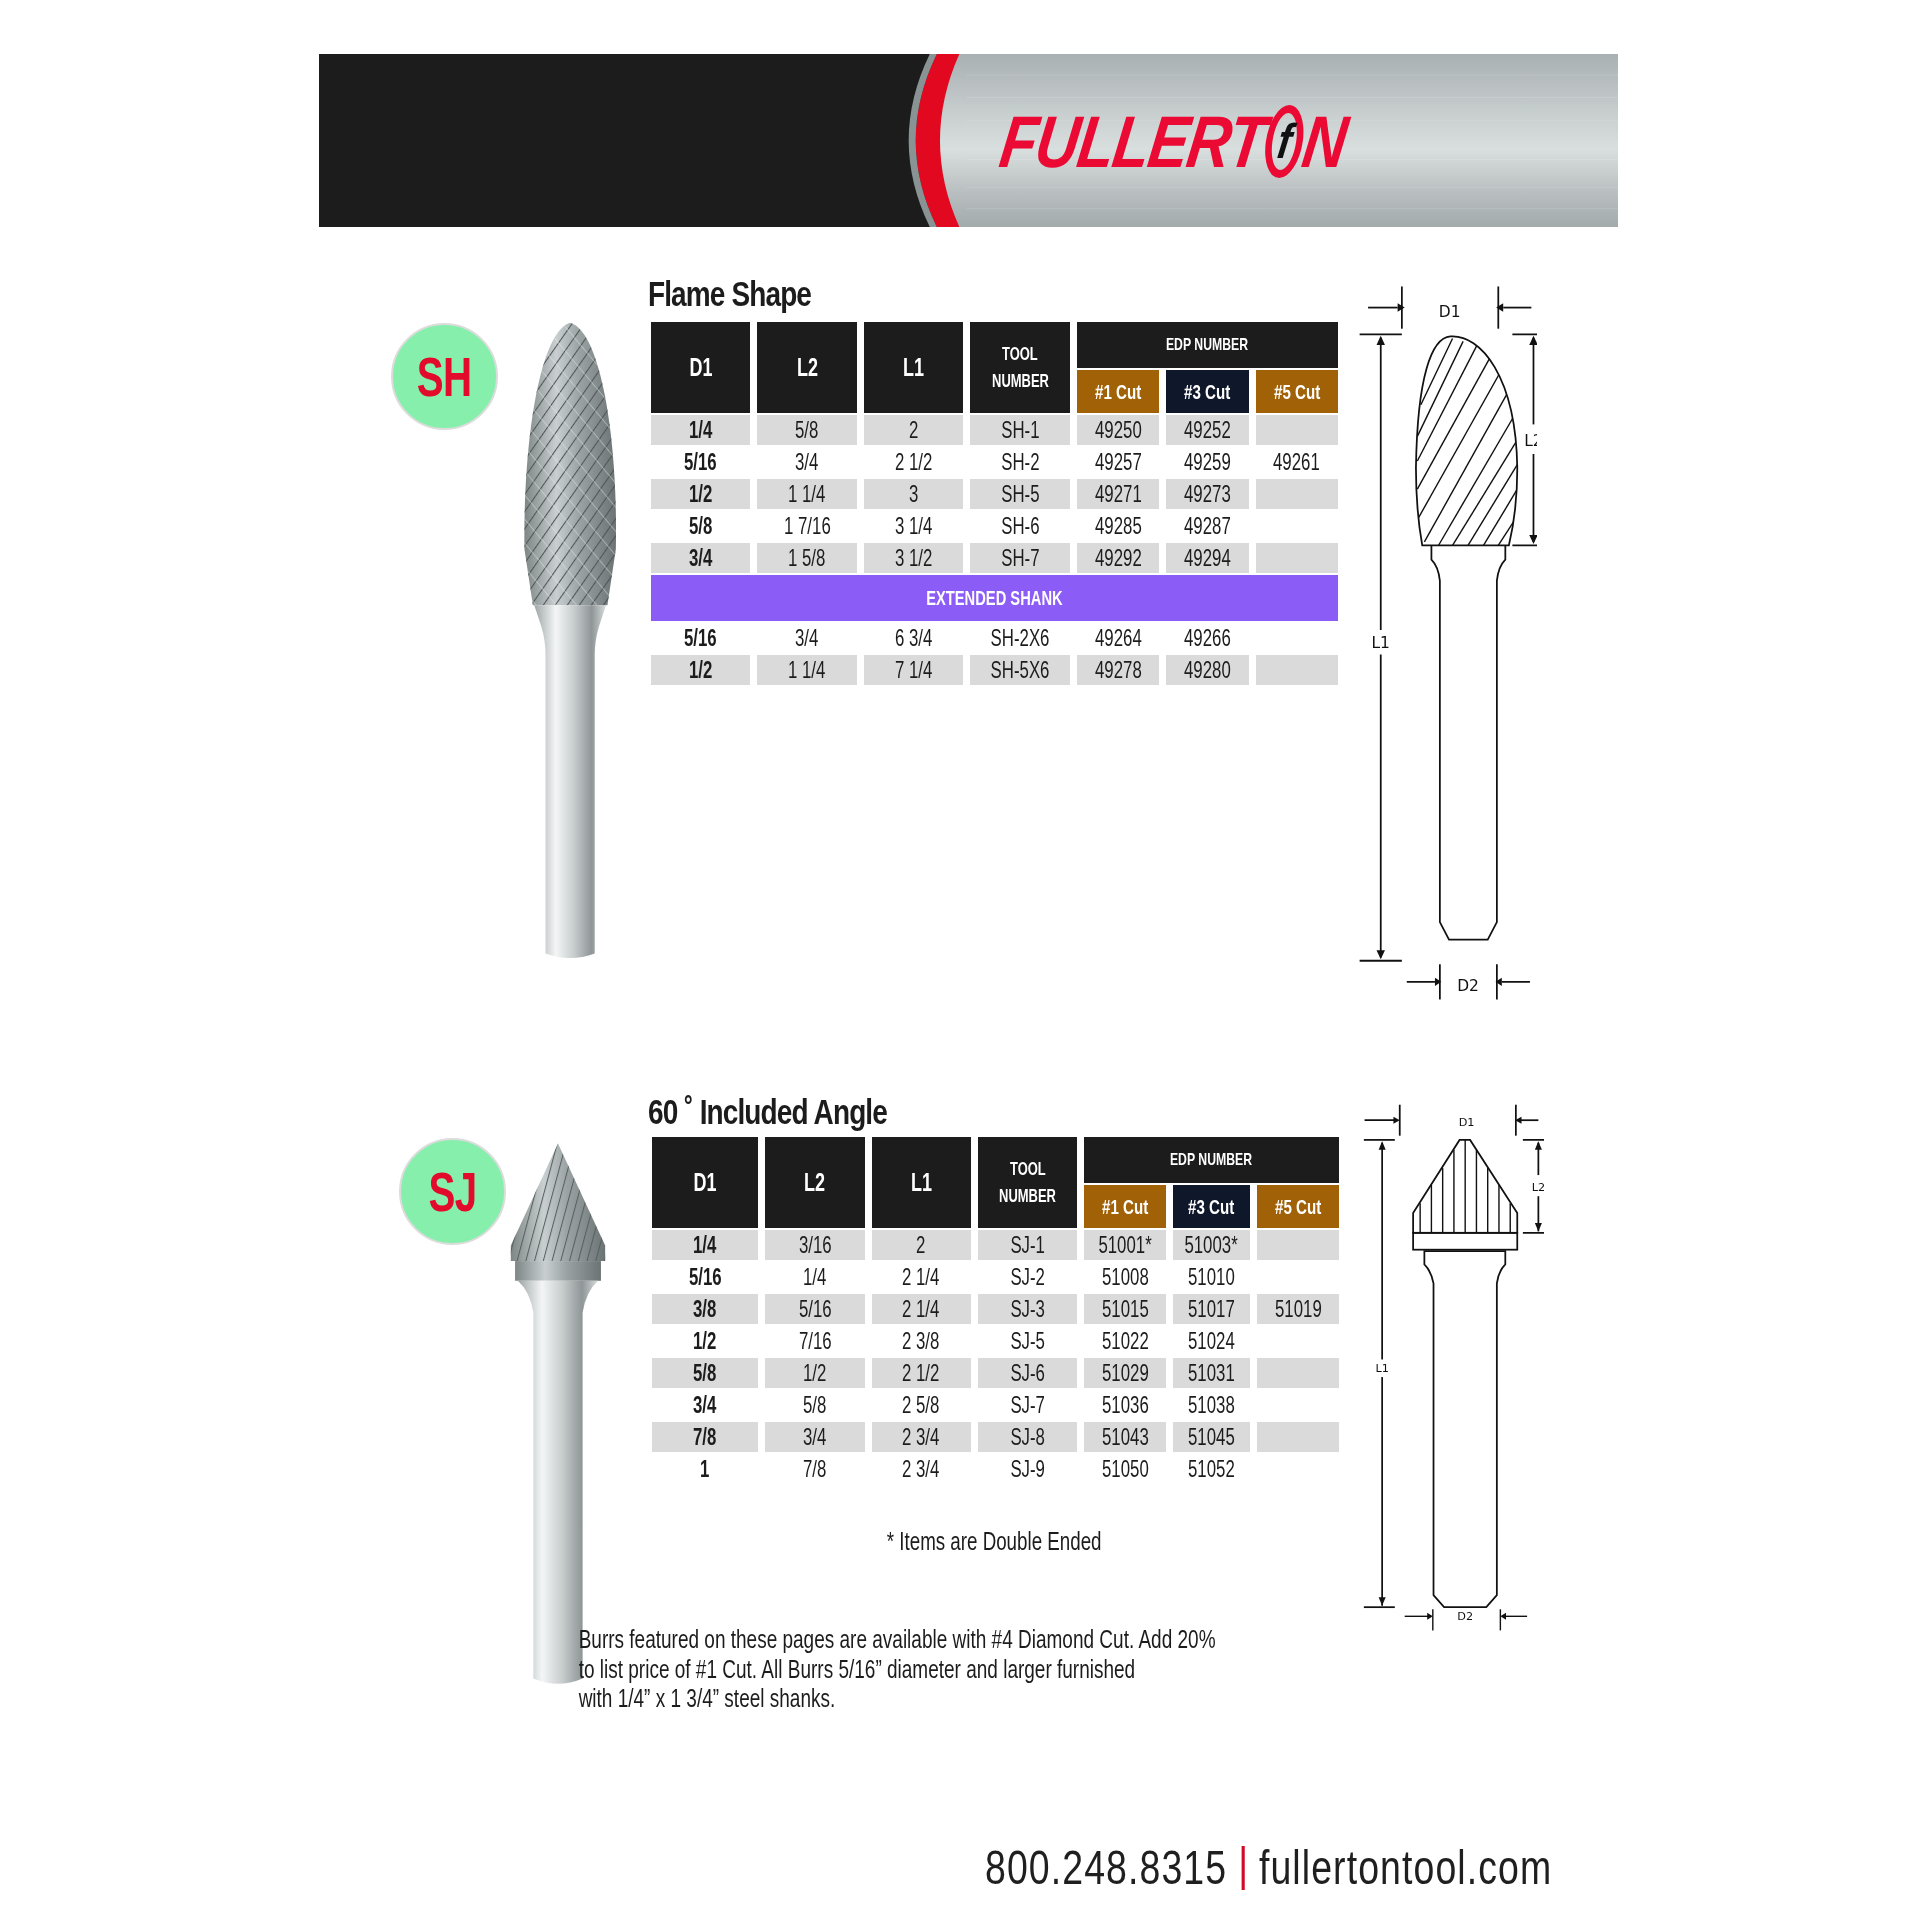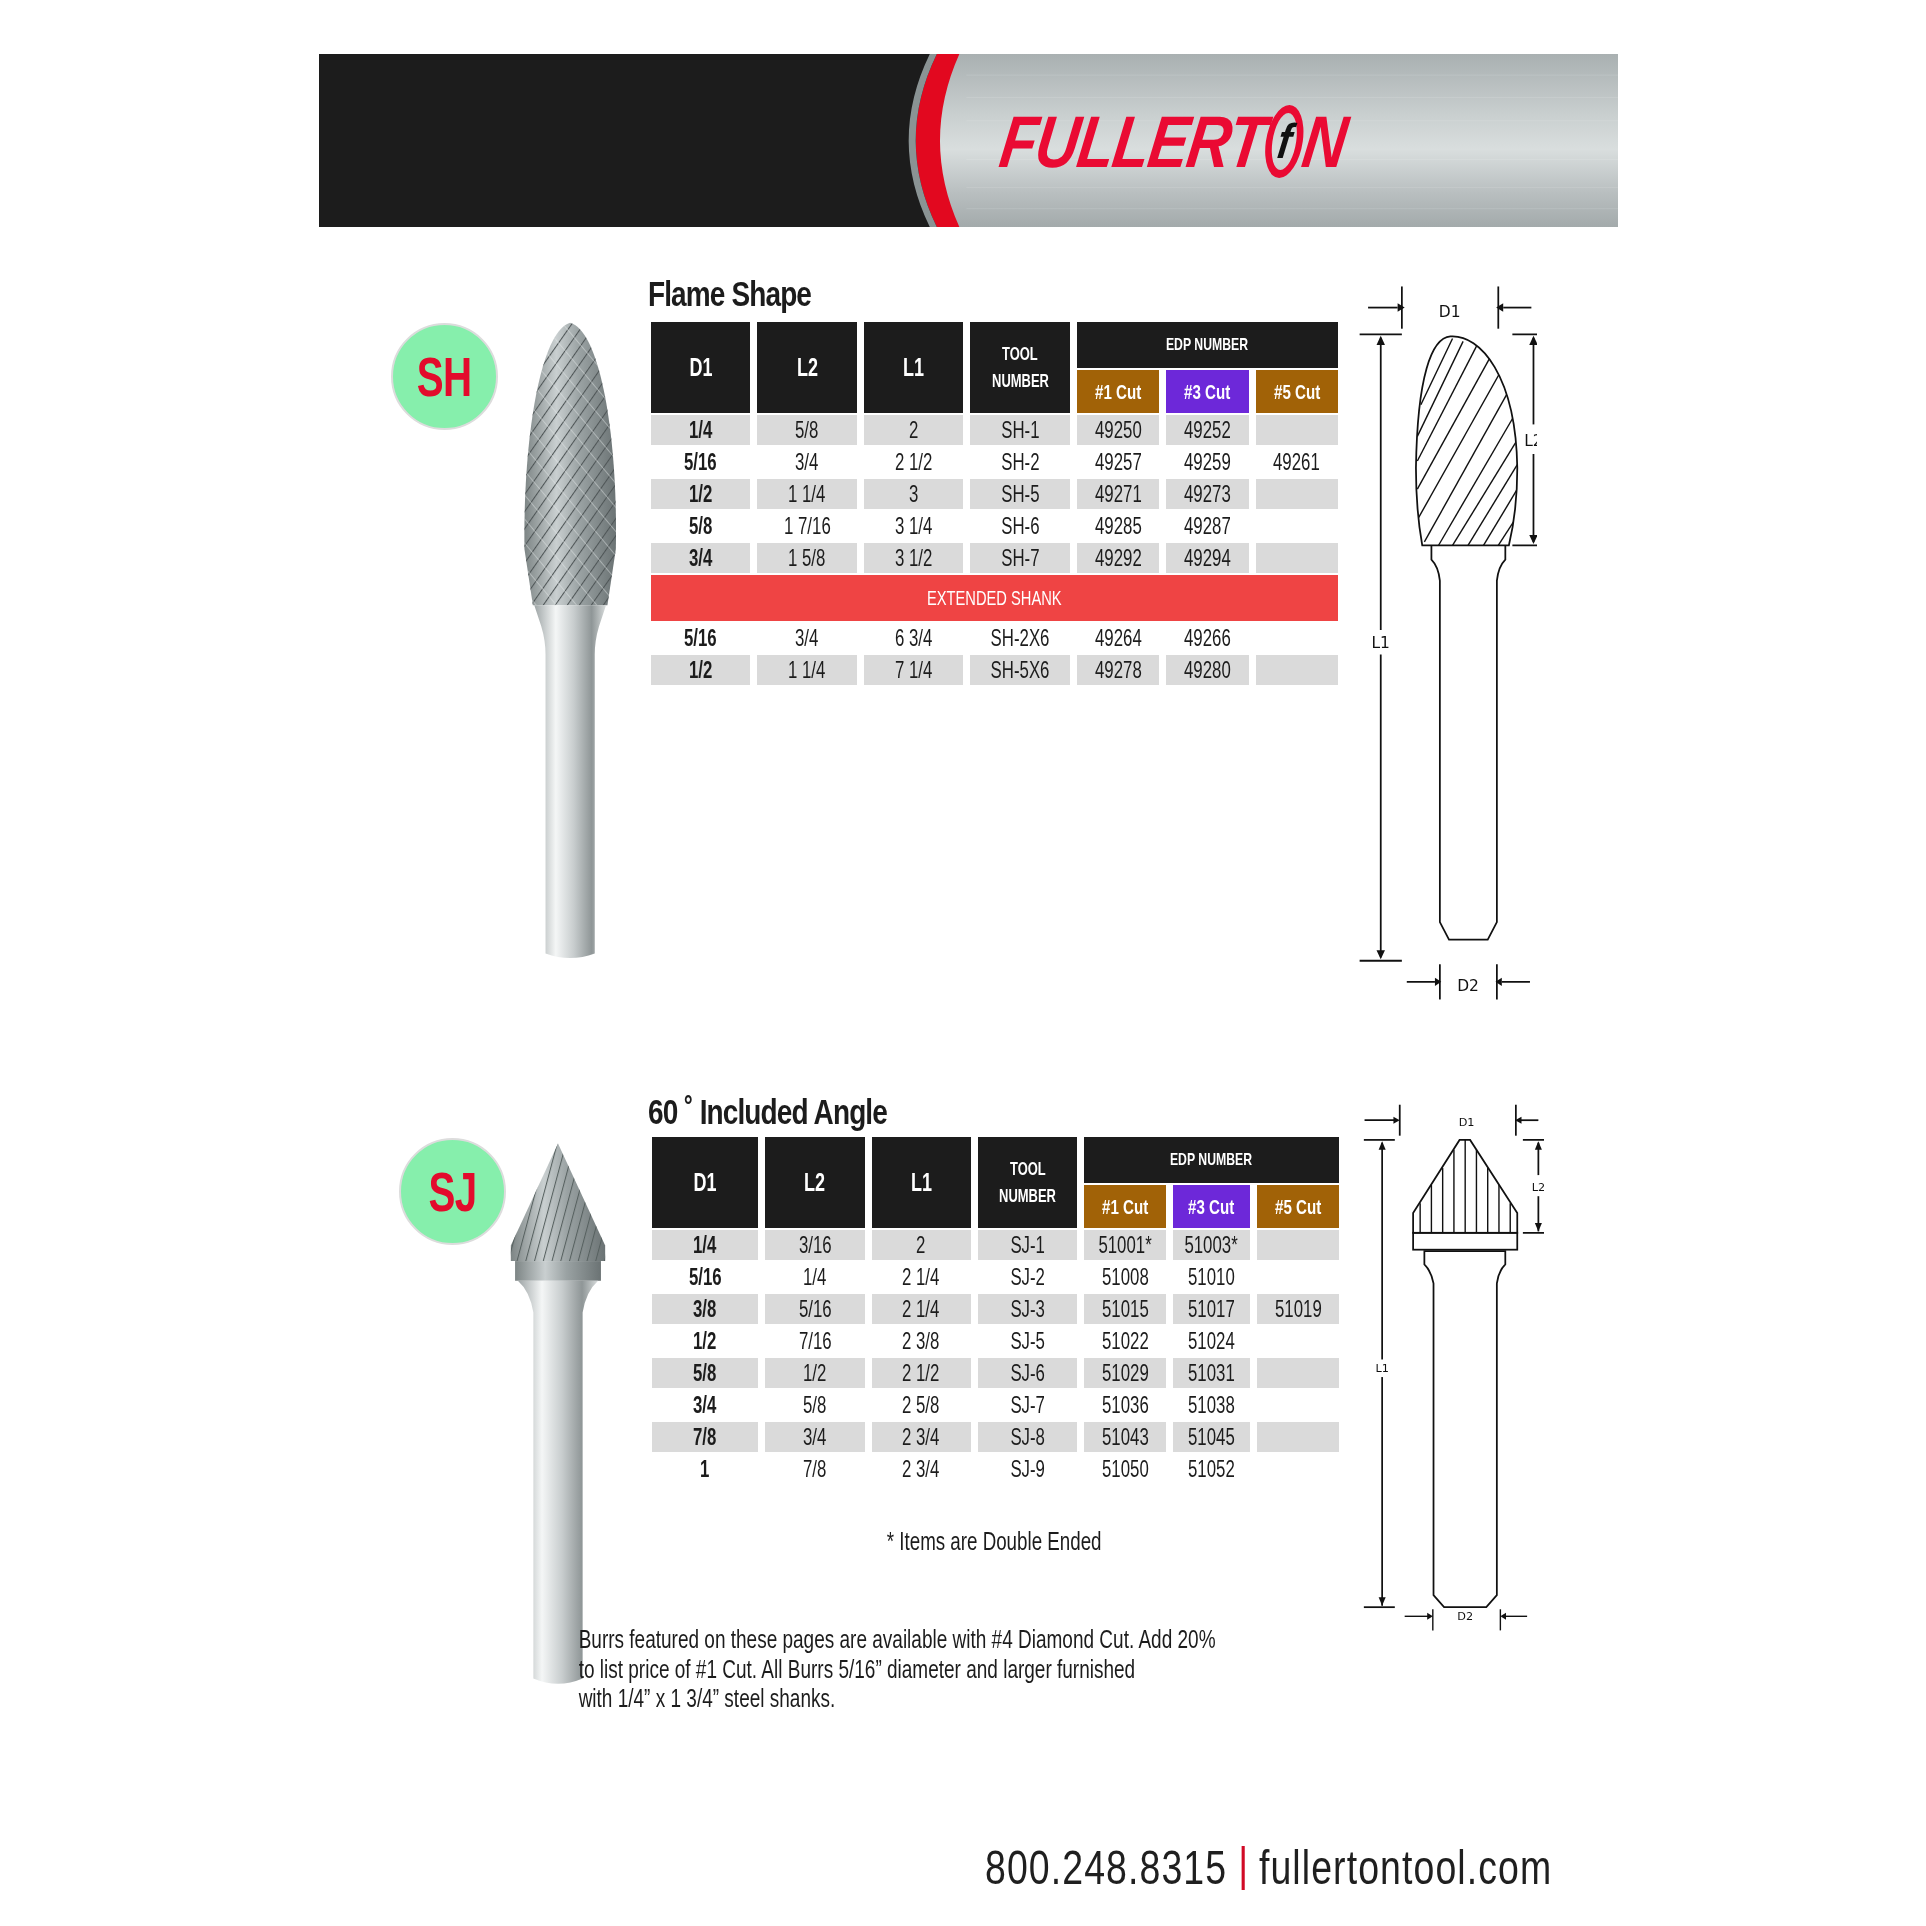--- a/index.html
+++ b/index.html
@@ -26,25 +26,25 @@
   .badge { width:107px; height:107px; border-radius:50%; border:2.1px solid #dcdcdc; box-sizing:border-box;
     display:flex; align-items:center; justify-content:center; background:#86efac; }
   .badge span { color:#e30b2c; font-weight:bold; font-size:56px; transform:scaleX(0.72); display:inline-block; letter-spacing:-0.7px; }
 
   
   table.spec { border-collapse:separate; border-spacing:7px 2.8px; position:absolute; table-layout:fixed; }
   table.spec th, table.spec td { text-align:center; padding:0; vertical-align:middle; white-space:nowrap; }
   table.spec th { background:#1c1c1c; color:#fff; font-weight:bold; }
   table.spec th .t { display:inline-block; transform:scaleX(0.72); }
   table.spec th.cut1, table.spec th.cut5 { background:#a16207; }
-  table.spec th.cut3 { background:#6d28d9; }
+  table.spec th.cut3 { background:#0f172a; }
   table.spec td .t { display:inline-block; transform:scaleX(0.70); }
   table.spec td.d1 { font-weight:bold; }
   table.spec tr.shade td { background:#dadada; }
-  table.spec tr.band td { background:#ef4444; color:#fff; font-weight:normal; }
+  table.spec tr.band td { background:#8b5cf6; color:#fff; font-weight:bold; }
 
   #sh-table { left:644px; top:320px; width:701px; }
   #sj-table { left:645px; top:1135px; width:701px; }
   table.spec th.big { font-size:25px; height:91px; }
   table.spec th.small { font-size:18px; line-height:27px;text-align:center; }
   table.spec th.edp { font-size:17px; height:44px; }
   table.spec th.cuthead { font-size:21px; height:41px; }
   table.spec td { font-size:24px; height:30px; }
   table.spec tr.band td { font-size:21px; height:46px; }
 

